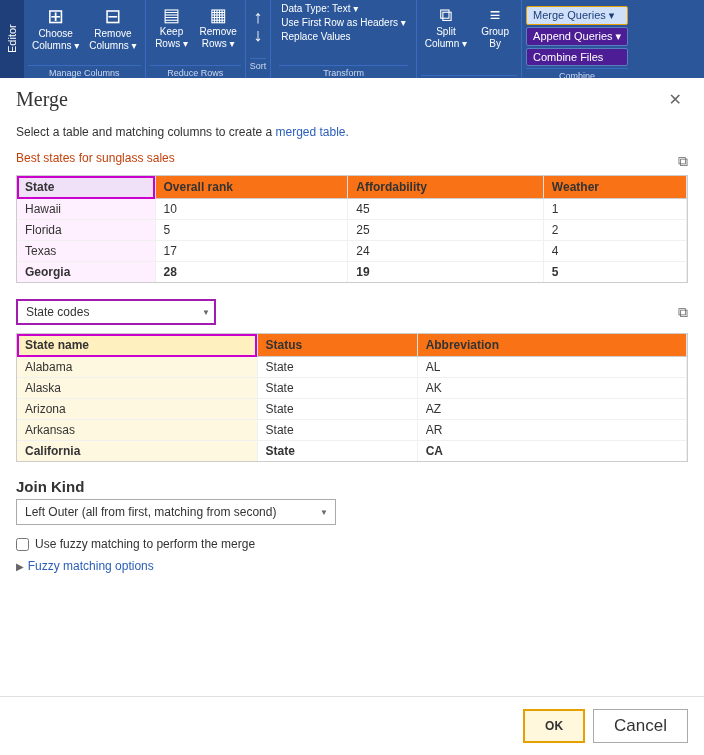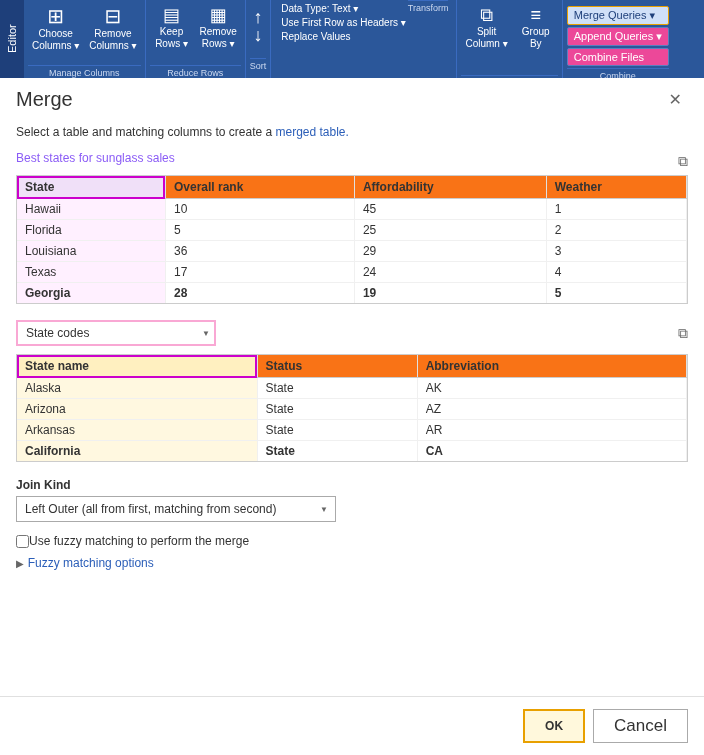--- a/index.html
+++ b/index.html
@@ -70,35 +70,36 @@
       border-top: 1px solid #3a6bc0;
       padding-top: 2px;
     }
     .ribbon-right-btn {
       color: white;
       font-size: 11px;
       cursor: pointer;
       padding: 2px 6px;
       border: 1px solid #5a7fc0;
       border-radius: 2px;
-      background: #ec4899;
+      background: #4c1d95;
       display: flex;
       align-items: center;
       gap: 4px;
       white-space: nowrap;
     }
     .ribbon-right-btn.active {
       background: #d0e0f8;
       color: #1e3f7a;
       border-color: #e8a000;
     }
 
     
     .ribbon-transform {
       display: flex;
+      flex-direction: column;
       padding: 0 8px;
       border-right: 1px solid #3a6bc0;
     }
     .ribbon-transform-top {
       display: flex;
       flex-direction: column;
       gap: 1px;
       padding: 2px 0;
       flex: 1;
     }
@@ -139,20 +140,21 @@
       display: flex;
       justify-content: space-between;
       align-items: center;
       padding: 10px 16px 6px;
       border-bottom: none;
     }
     .dialog-title {
       font-size: 20px;
       font-weight: 300;
       color: #333;
+      font-family: Liberation Serif, serif;
     }
     .dialog-close {
       font-size: 16px;
       cursor: pointer;
       color: #666;
       background: none;
       border: none;
       padding: 2px 6px;
     }
 
@@ -164,21 +166,21 @@
 
     .dialog-subtitle {
       font-size: 12px;
       color: #333;
       margin-bottom: 12px;
     }
     .dialog-subtitle a { color: #2b5eb8; text-decoration: none; }
 
     .table-section-label {
       font-size: 12px;
-      color: #8b5cf6;
+      color: #c2410c;
       margin-bottom: 6px;
     }
 
     .data-table-container {
       border: 1px solid #ccc;
       margin-bottom: 16px;
       overflow: hidden;
     }
     .data-table {
       width: 100%;
@@ -239,21 +241,21 @@
     }
 
     
     .dropdown-container {
       display: flex;
       align-items: center;
       gap: 8px;
       margin-bottom: 8px;
     }
     .dropdown-select {
-      border: 2px solid #f9a8d4;
+      border: 2px solid #a21caf;
       padding: 4px 8px;
       font-size: 12px;
       color: #333;
       background: white;
       cursor: pointer;
       appearance: none;
       -webkit-appearance: none;
       padding-right: 24px;
       position: relative;
       min-width: 200px;
@@ -268,21 +270,21 @@
       position: absolute;
       right: 6px;
       top: 50%;
       transform: translateY(-50%);
       color: #666;
       pointer-events: none;
     }
 
     
     .section-label {
-      font-size: 12px;
+      font-size: 15px;
       font-weight: 600;
       color: #333;
       margin-bottom: 4px;
     }
     .join-dropdown-wrapper {
       position: relative;
       display: inline-block;
       width: 320px;
     }
     .join-dropdown-wrapper::after {
@@ -303,20 +305,21 @@
       color: #333;
       background: white;
       cursor: pointer;
       appearance: none;
       -webkit-appearance: none;
     }
 
     .checkbox-row {
       display: flex;
       align-items: center;
+      gap: 6px;
       margin: 8px 0;
       font-size: 12px;
       color: #333;
     }
     .checkbox-row input[type=checkbox] {
       width: 13px;
       height: 13px;
       cursor: pointer;
     }
 
@@ -481,26 +484,20 @@
             <td class="num">45</td>
             <td class="num">1</td>
           </tr>
           <tr>
             <td class="col-highlight">Florida</td>
             <td class="num">5</td>
             <td class="num">25</td>
             <td class="num">2</td>
           </tr>
           <tr>
-            <td class="col-highlight">Louisiana</td>
-            <td class="num">36</td>
-            <td class="num">29</td>
-            <td class="num">3</td>
-          </tr>
-          <tr>
             <td class="col-highlight">Texas</td>
             <td class="num">17</td>
             <td class="num">24</td>
             <td class="num">4</td>
           </tr>
           <tr>
             <td class="col-highlight">Georgia</td>
             <td class="num">28</td>
             <td class="num">19</td>
             <td class="num">5</td>
@@ -521,20 +518,25 @@
     <div class="data-table-container">
       <table class="data-table">
         <thead>
           <tr>
             <th class="col-highlight2-header">State name</th>
             <th>Status</th>
             <th>Abbreviation</th>
           </tr>
         </thead>
         <tbody>
+          <tr>
+            <td class="col-highlight2">Alabama</td>
+            <td>State</td>
+            <td>AL</td>
+          </tr>
           <tr>
             <td class="col-highlight2">Alaska</td>
             <td>State</td>
             <td>AK</td>
           </tr>
           <tr>
             <td class="col-highlight2">Arizona</td>
             <td>State</td>
             <td>AZ</td>
           </tr>

